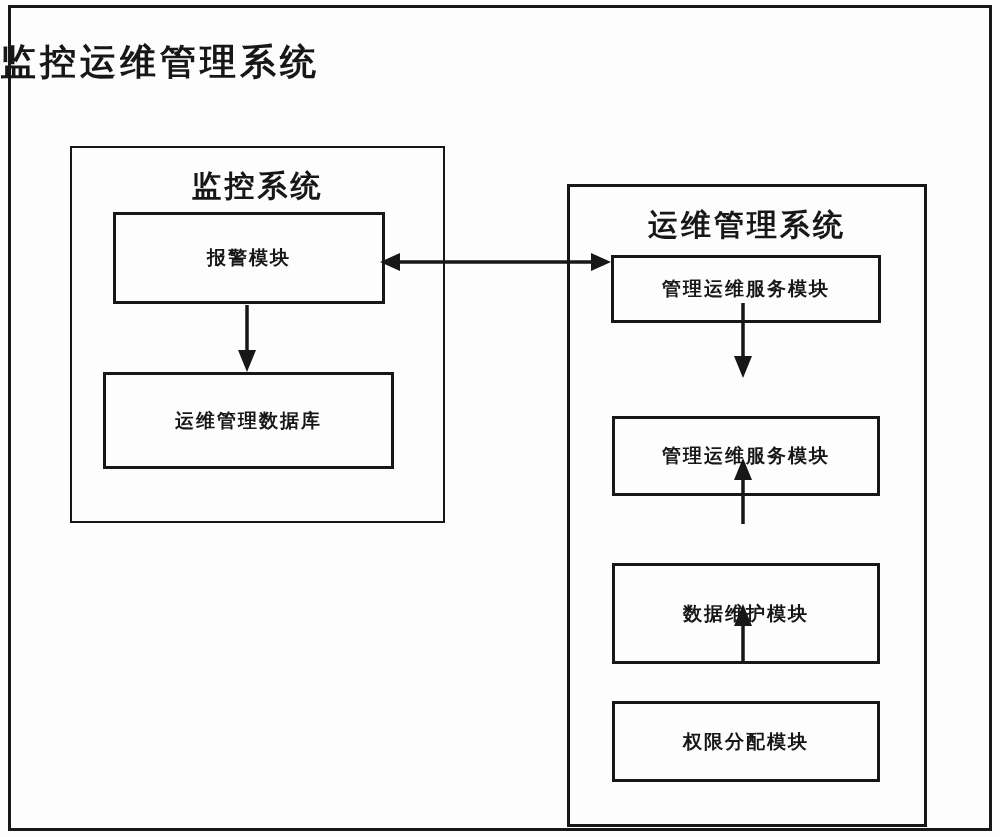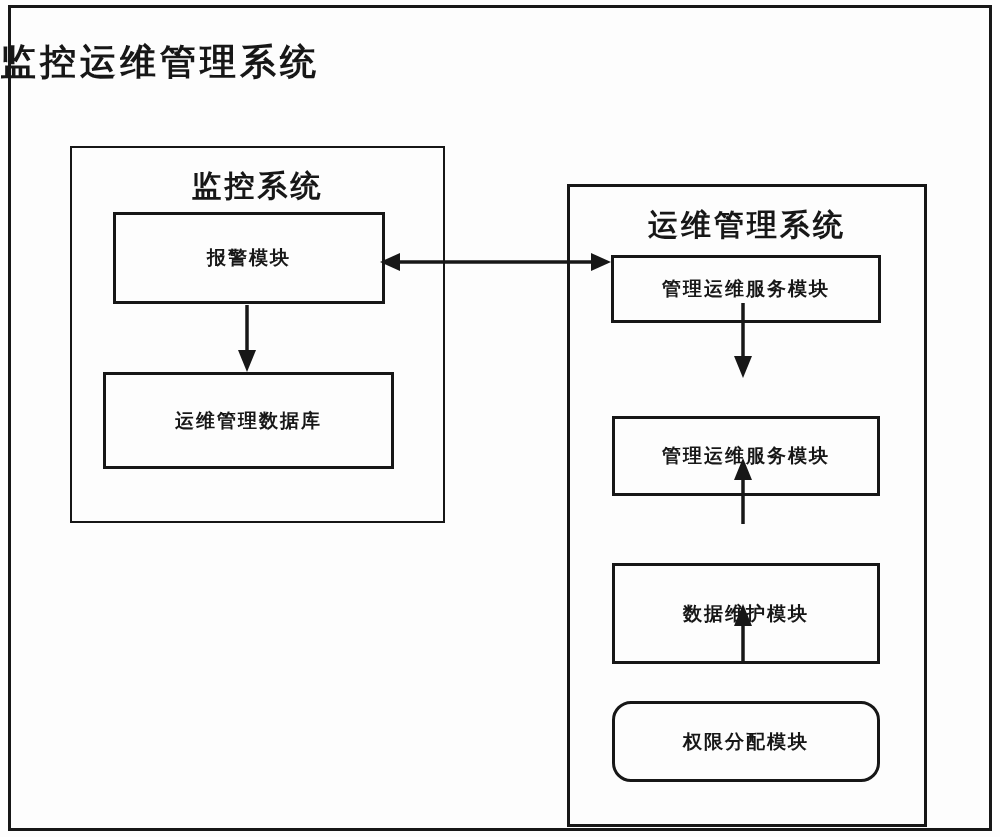--- a/index.html
+++ b/index.html
@@ -68,21 +68,21 @@
     letter-spacing: 2px;
     box-sizing: border-box;
   }
   
   #alarm-box      { left: 41px;  top: 64px;  width: 272px; height: 92px; }
   #monitor-db-box { left: 31px;  top: 224px; width: 291px; height: 97px; }
   
   #service-box    { left: 41px;  top: 68px;  width: 270px; height: 68px; }
   #ops-db-box     { left: 42px;  top: 229px; width: 268px; height: 80px; }
   #data-maint-box { left: 42px;  top: 376px; width: 268px; height: 101px; }
-  #perm-box       { left: 42px;  top: 514px; width: 268px; height: 81px; border-radius: 19px; }
+  #perm-box       { left: 42px;  top: 514px; width: 268px; height: 81px; }
 
   #arrow-layer {
     position: absolute;
     left: 0; top: 0;
     width: 1000px; height: 837px;
     pointer-events: none;
   }
   #arrow-layer line { stroke: #171717; stroke-width: 3.5; }
   #arrow-layer polygon { fill: #171717; stroke: none; }
 </style>

